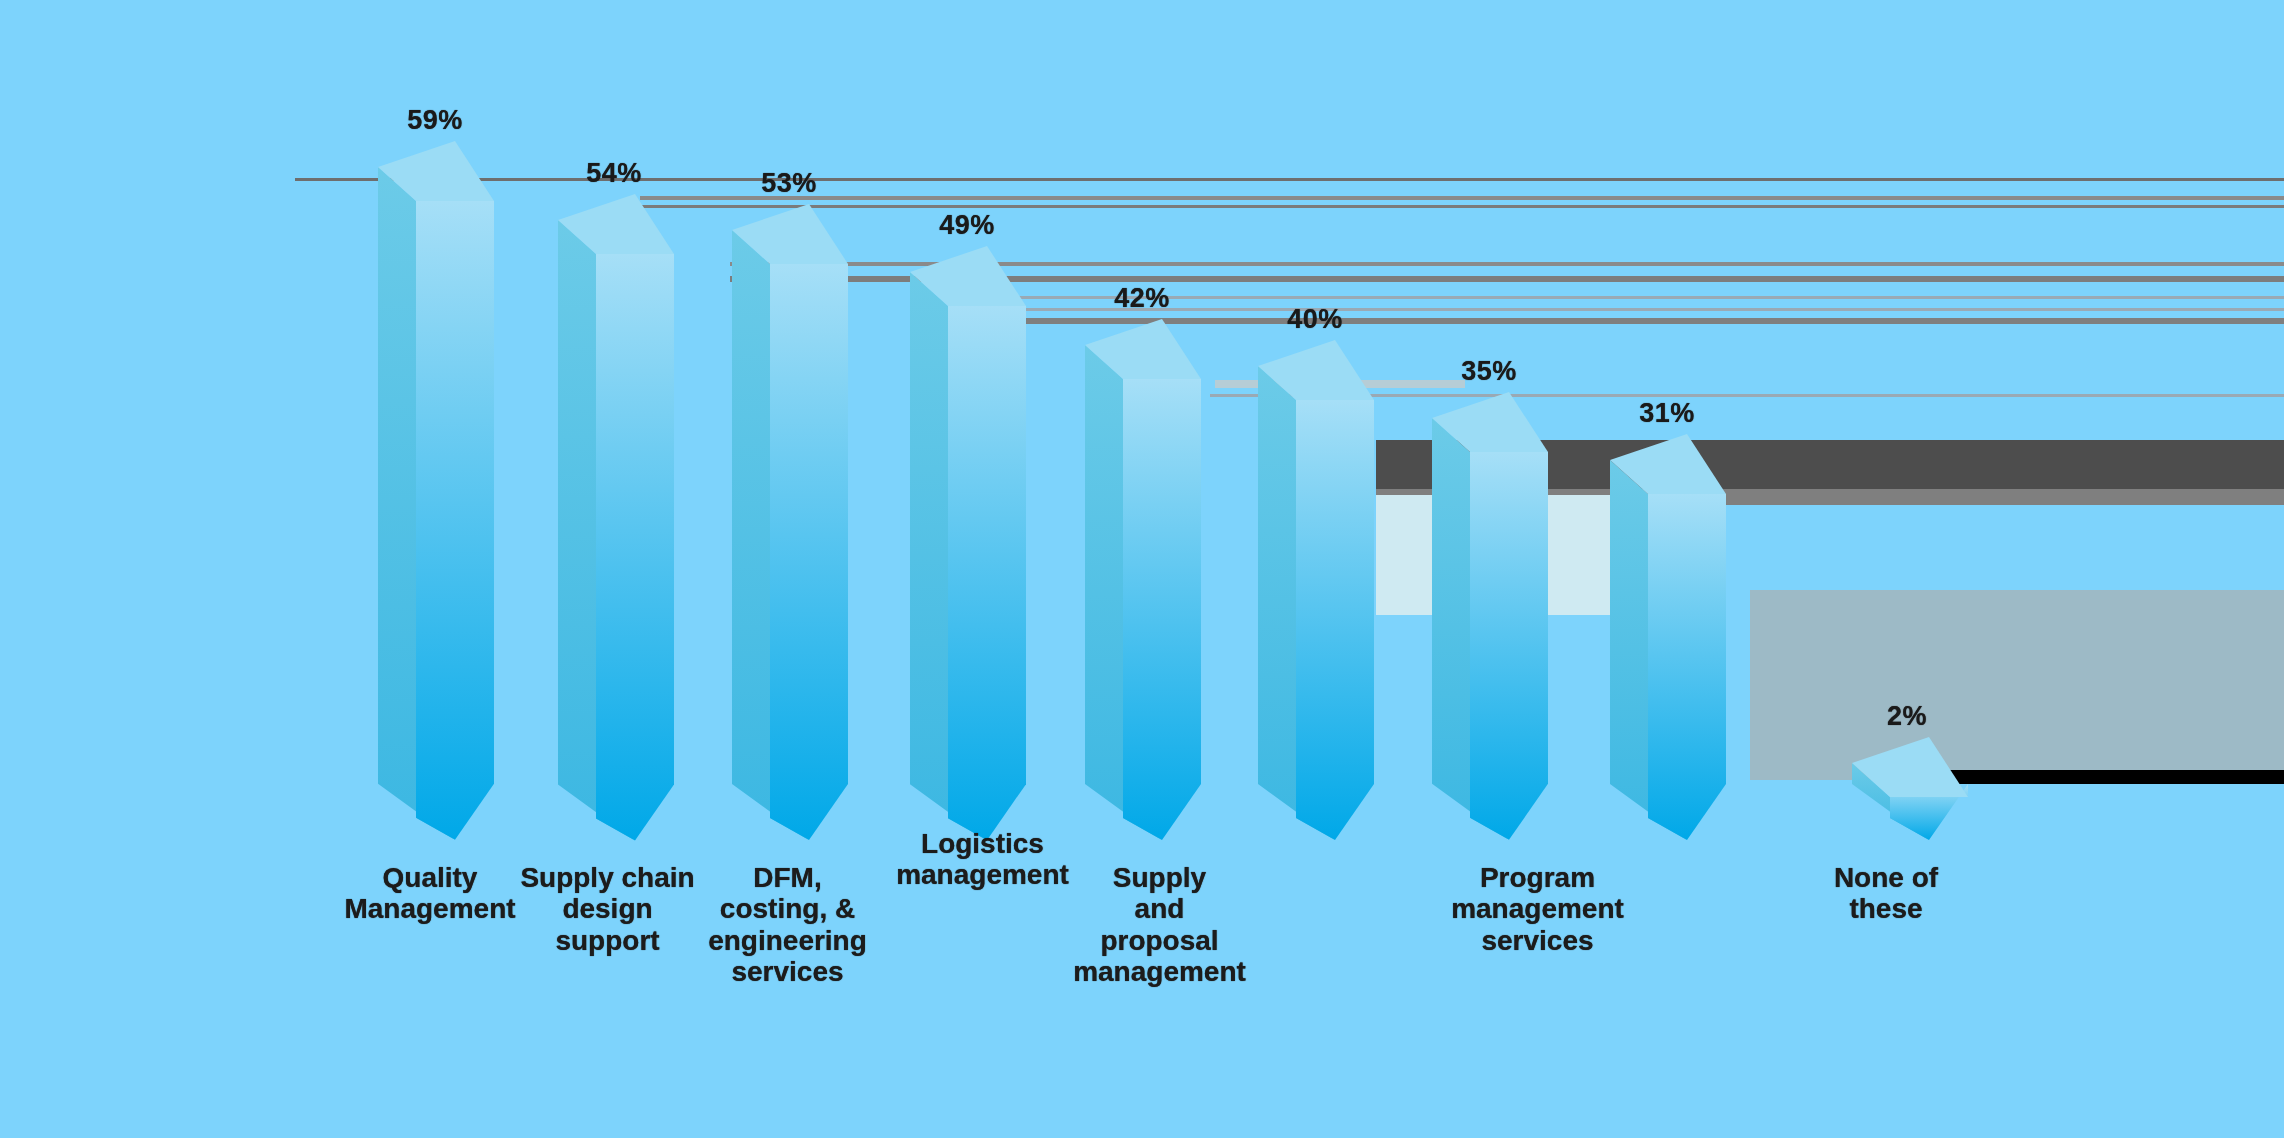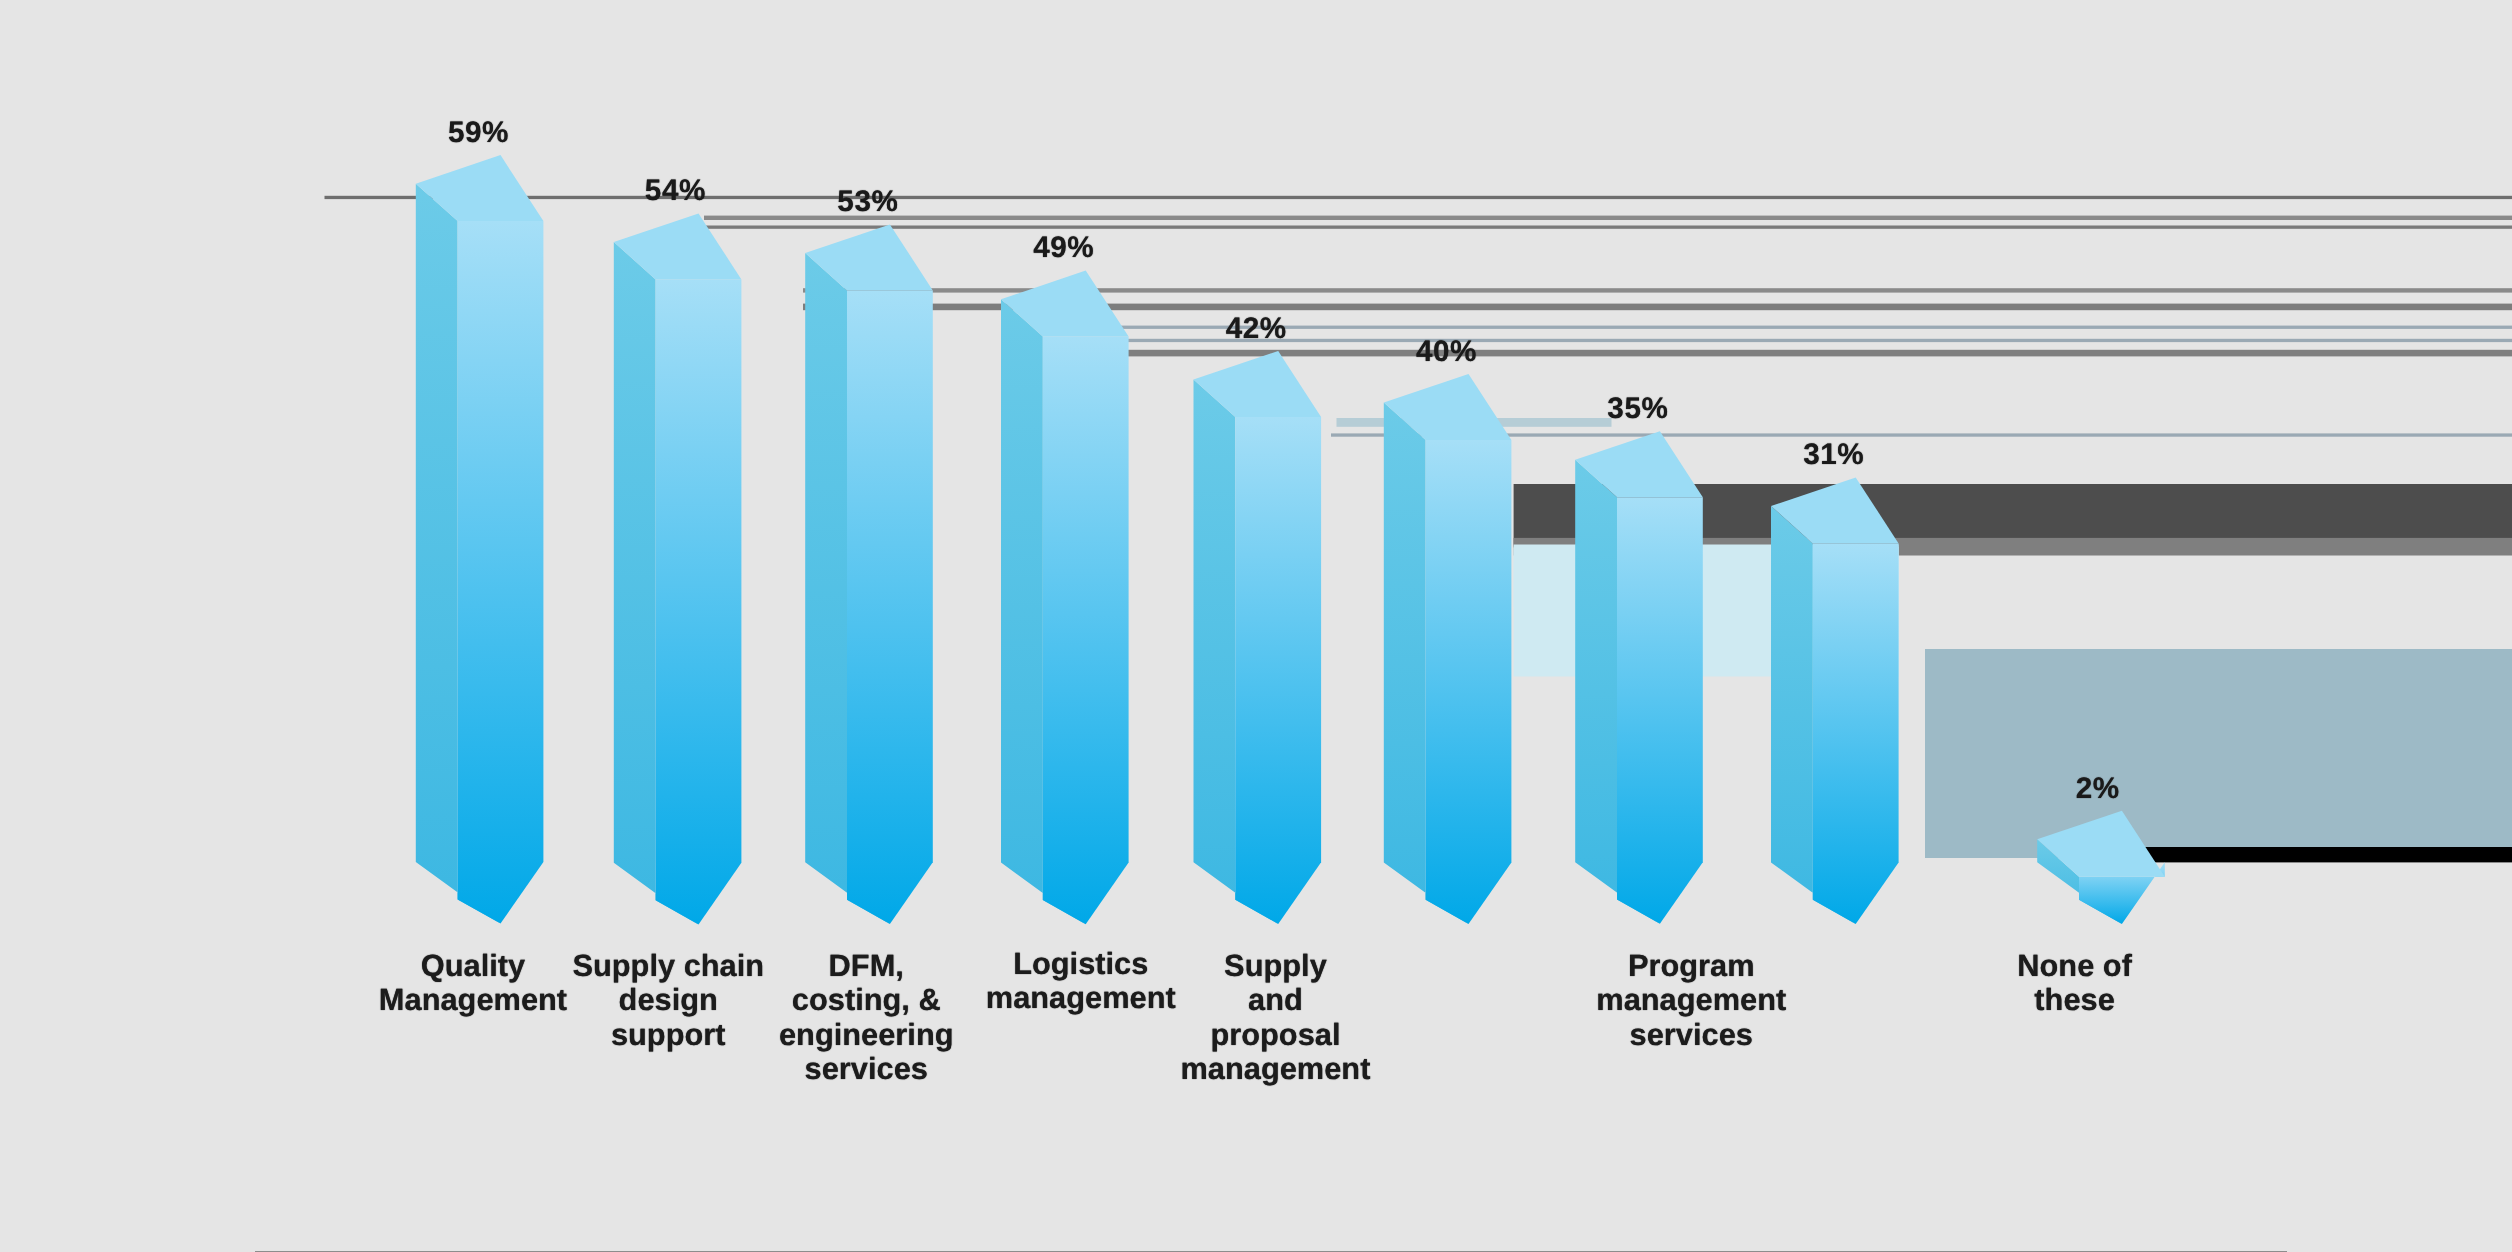--- a/index.html
+++ b/index.html
@@ -14,21 +14,21 @@
     overflow: hidden;
     position: relative;
   }
 
   #chart-root {
     position: absolute;
     left: 0;
     top: 0;
     width: 2284px;
     height: 1138px;
-    background: #e5e5e5;
+    background: #7dd3fc;
   }
 
   .plot-area {
     position: absolute;
     left: 0;
     top: 0;
     width: 2284px;
     height: 1138px;
   }
 
@@ -265,21 +265,21 @@
         <div>Supply chain</div>
         <div>design</div>
         <div>support</div>
       </div>
       <div class="cat-label" style="left: 700px; top: 862px; width: 175px;">
         <div>DFM,</div>
         <div>costing, &amp;</div>
         <div>engineering</div>
         <div>services</div>
       </div>
-      <div class="cat-label" style="left: 890px; top: 860px; width: 185px; text-align: center;">
+      <div class="cat-label" style="left: 890px; top: 828px; width: 185px; text-align: center;">
         <div>Logistics</div>
         <div>management</div>
       </div>
       <div class="cat-label" style="left: 1072px; top: 862px; width: 175px;">
         <div>Supply</div>
         <div>and</div>
         <div>proposal</div>
         <div>management</div>
       </div>
       <div class="cat-label" style="left: 1440px; top: 862px; width: 195px;">

